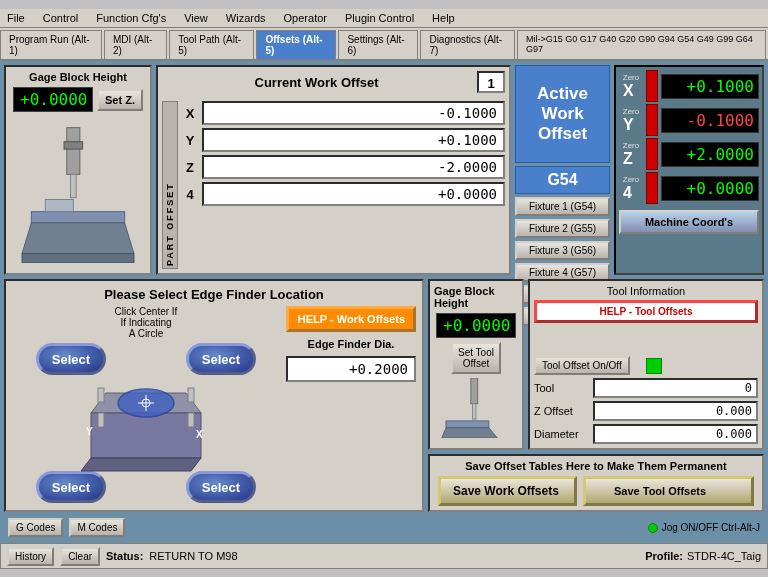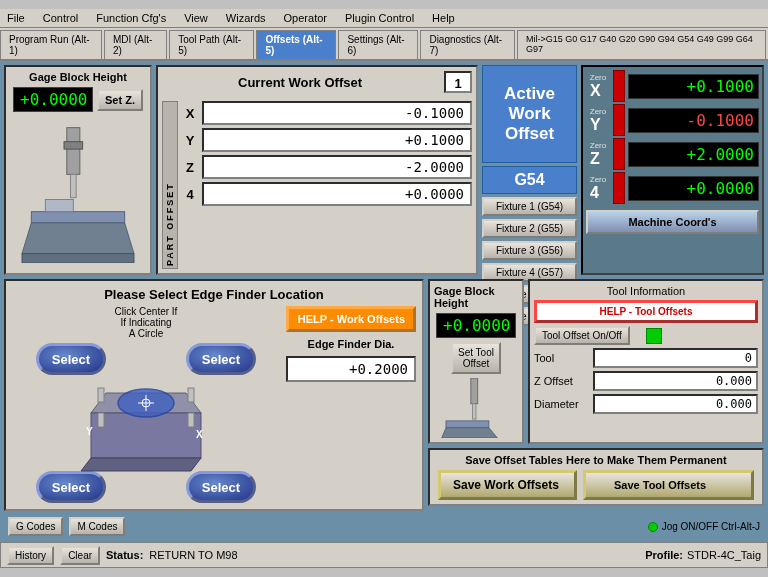--- a/index.html
+++ b/index.html
@@ -215,21 +215,21 @@
       background: linear-gradient(to bottom, #e8e4dc, #b8b4ac);
       border: 2px outset #d4d0c8;
       padding: 2px 4px;
       cursor: pointer;
       font-size: 10px;
       text-align: center;
     }
 
     
     .readout-panel {
-      width: 183px;
+      width: 150px;
       display: flex;
       flex-direction: column;
       gap: 2px;
       background: #5a7a8a;
       padding: 3px;
       border: 2px inset #404040;
     }
     .readout-row {
       display: flex;
       align-items: center;
@@ -440,20 +440,21 @@
       font-weight: bold;
       font-size: 10px;
       padding: 3px 6px;
       cursor: pointer;
       text-align: center;
     }
     .tool-offset-onoff-row {
       display: flex;
       align-items: center;
       gap: 16px;
+      margin-top: 30px;
     }
     .tool-offset-onoff-btn {
       background: linear-gradient(to bottom, #e8e4dc, #b8b4ac);
       border: 2px outset #d4d0c8;
       padding: 2px 6px;
       cursor: pointer;
       font-size: 10px;
     }
     .green-indicator {
       width: 16px;

